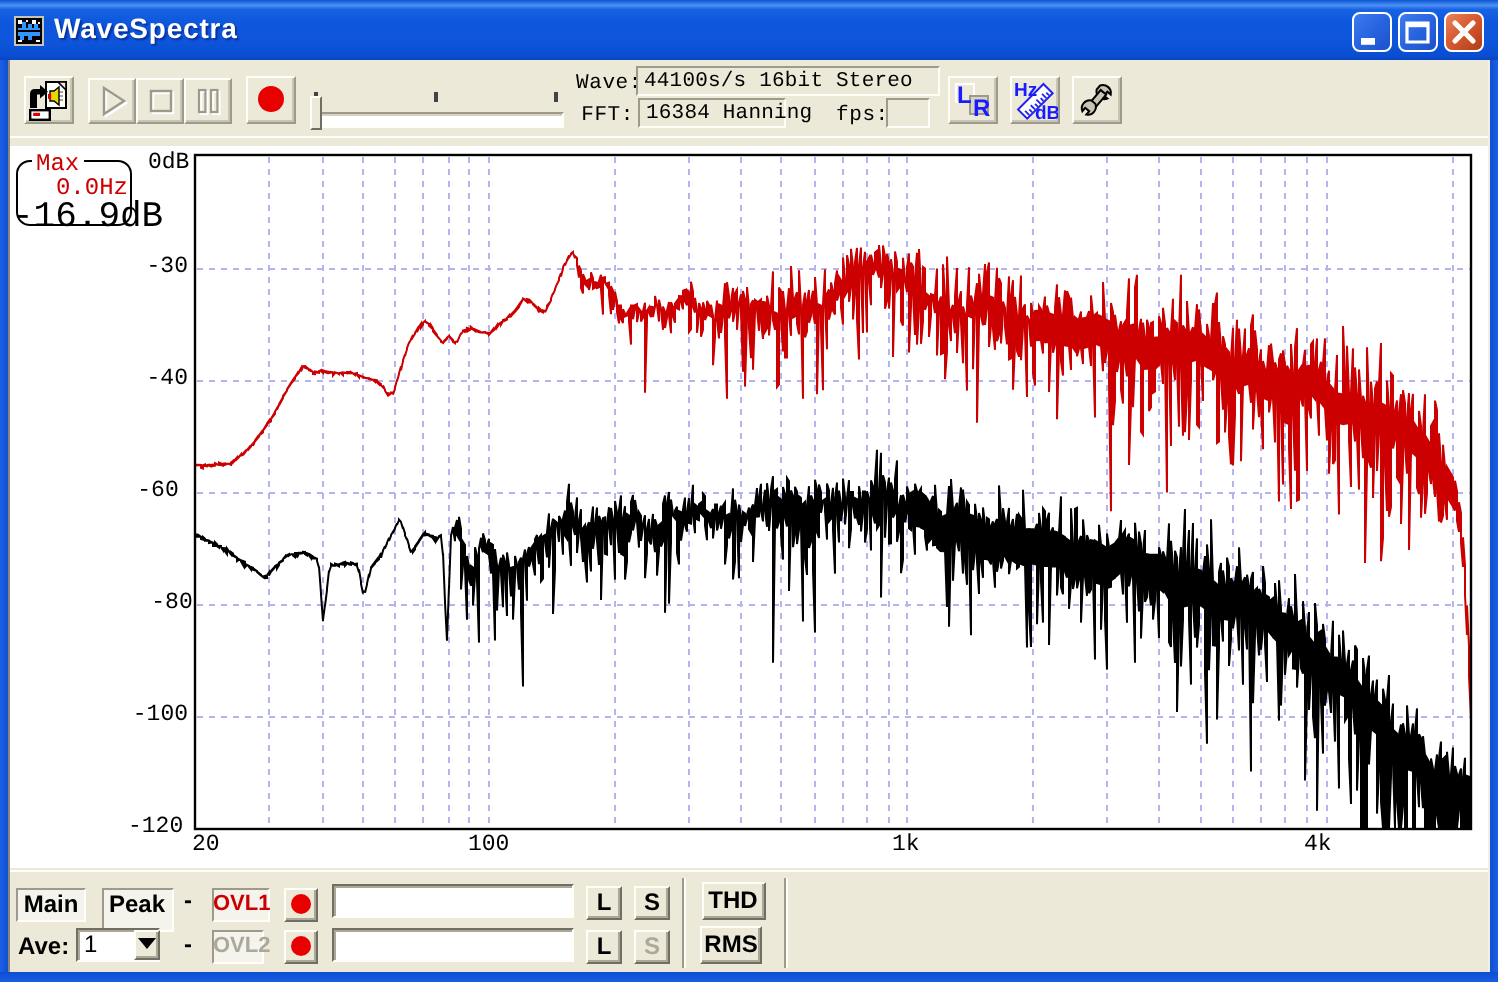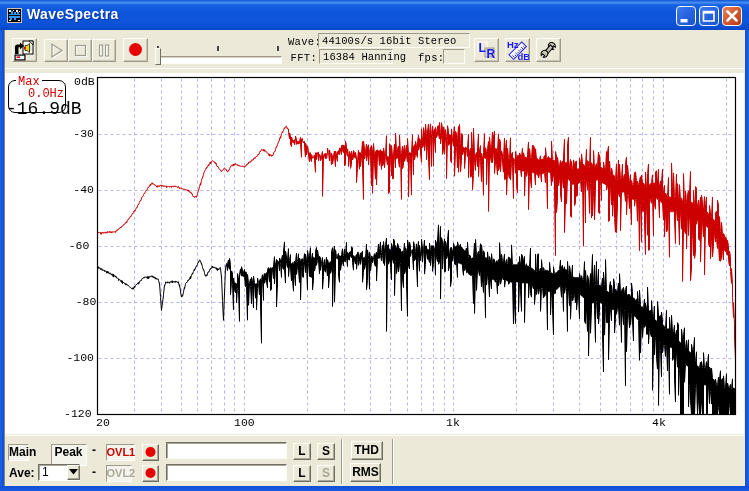--- a/index.html
+++ b/index.html
@@ -234,21 +234,21 @@
  <div class="alab" style="left:92px;top:373px">20</div>
     <div class="alab" style="left:230px;top:373px">100</div>
     <div class="alab" style="left:442px;top:373px">1k</div>
     <div class="alab" style="left:648px;top:373px">4k</div>
  <div style="position:absolute;left:4px;top:37px;width:58px;height:33px;border:1.4px solid #000;border-radius:7px"></div>
  <div class="alab" style="left:12px;top:32px;color:#c00;background:#fff;padding:0 2px;font-size:12px">Max</div>
  <div class="alab" style="left:20px;top:44px;color:#c00;width:40px;text-align:right;font-size:12px">0.0Hz</div>
  <div class="alab" style="left:2px;top:56px;color:#000;width:53px;text-align:center;font-size:18px">-16.9dB</div>
 </div>
 <div id="botbar">
- <div class="pbtn" style="left:4px;top:8px;width:21px;height:17px;line-height:15px">Main</div>
+ <div class="pbtn" style="left:4px;top:8px;width:35px;height:17px;line-height:15px">Main</div>
  <div class="pbtn" style="left:46.5px;top:8px;width:36px;height:22px;line-height:15px">Peak</div>
  <div class="dash" style="left:88px;top:7px">-</div>
  <div class="pbtn" style="left:101.5px;top:8px;width:29px;height:17px;line-height:15px;color:#c00;font-size:11px">OVL1</div>
  <div class="rbtn" style="left:137.5px;top:8px;width:17px;height:17px"><svg width="15" height="15">
         <circle cx="7.5" cy="7" r="5" fill="#e80000"></circle>
       </svg></div>
  <div class="tbox" style="left:162px;top:6px;width:121px;height:17px"></div>
  <div class="rbtn" style="left:289px;top:7px;width:18px;height:17px;line-height:15px">L</div>
  <div class="rbtn" style="left:313px;top:7px;width:18px;height:17px;line-height:15px">S</div>
  <div style="position:absolute;left:337px;top:3px;width:2px;height:45px;border-left:1px solid #9d9a8c;border-right:1px solid #fffef7"></div>

